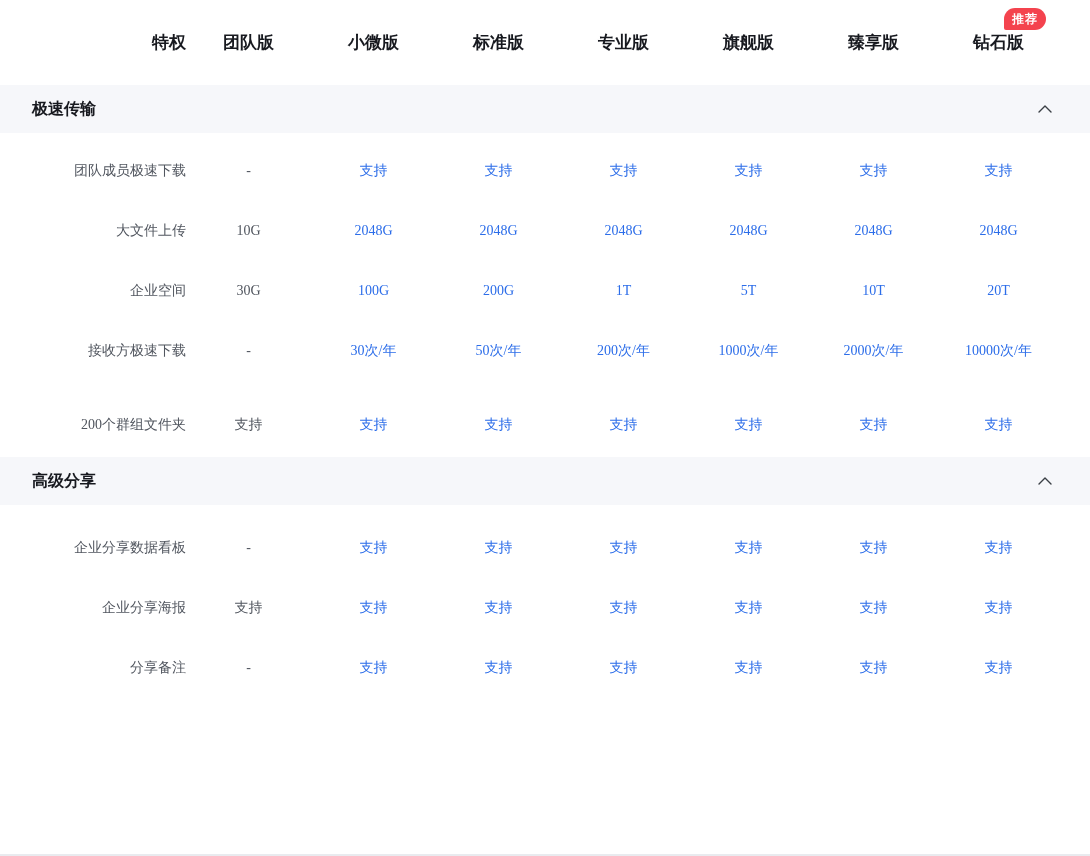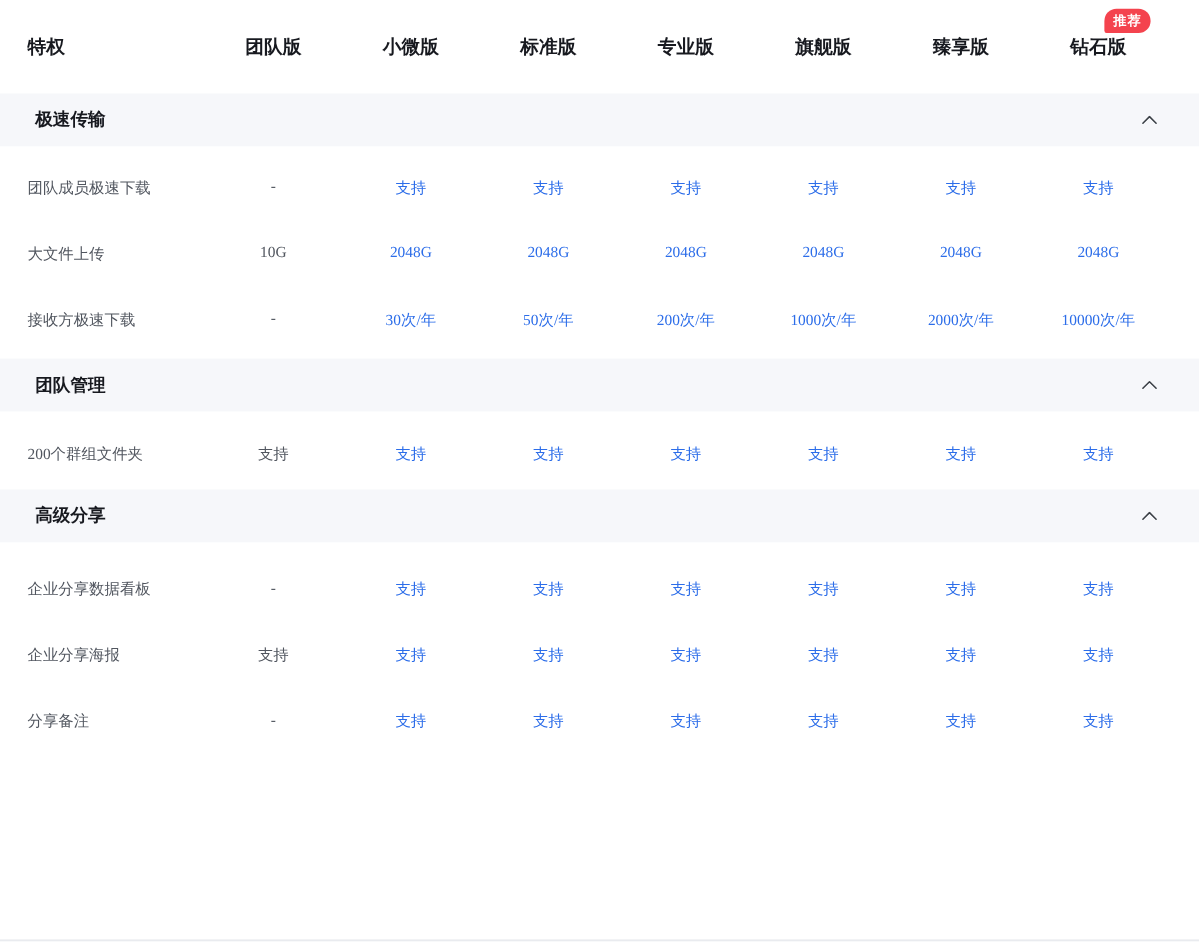--- a/index.html
+++ b/index.html
@@ -18,21 +18,21 @@
   }
   .page{width:1090px;height:856px;position:relative;overflow:hidden;}
 
   .row{
     display:grid;
     grid-template-columns:186px repeat(7,125px);
     align-items:center;
   }
   .header-row{height:85px;}
   .cell{font-size:14px;}
-  .feature-col{padding-left:25px;text-align:left;color:var(--gray-text);}
+  .feature-col{padding-left:25px;text-align:right;color:var(--gray-text);}
   .header-feature{font-size:17px;font-weight:700;color:var(--dark-text);}
   .plan-header{
     font-size:17px;font-weight:700;color:var(--dark-text);
     text-align:center;position:relative;
   }
   .badge{
     position:absolute;right:15px;top:-23px;
     background:var(--badge-bg);color:#ffffff;
     font-size:12px;font-weight:700;line-height:1;
     padding:5px 8px;border-radius:11px 11px 11px 2px;
@@ -99,40 +99,42 @@
             <div class="cell feature-col">大文件上传</div>
             <div class="cell val val-gray">10G</div>
             <div class="cell val val-blue">2048G</div>
             <div class="cell val val-blue">2048G</div>
             <div class="cell val val-blue">2048G</div>
             <div class="cell val val-blue">2048G</div>
             <div class="cell val val-blue">2048G</div>
             <div class="cell val val-blue">2048G</div>
           </div>
           <div class="row feature-row">
+            <div class="cell feature-col">企业空间</div>
+            <div class="cell val val-gray">30G</div>
+            <div class="cell val val-blue">100G</div>
+            <div class="cell val val-blue">200G</div>
+            <div class="cell val val-blue">1T</div>
+            <div class="cell val val-blue">5T</div>
+            <div class="cell val val-blue">10T</div>
+            <div class="cell val val-blue">20T</div>
+          </div>
+          <div class="row feature-row">
             <div class="cell feature-col">接收方极速下载</div>
             <div class="cell val val-gray">-</div>
             <div class="cell val val-blue">30次/年</div>
             <div class="cell val val-blue">50次/年</div>
             <div class="cell val val-blue">200次/年</div>
             <div class="cell val val-blue">1000次/年</div>
             <div class="cell val val-blue">2000次/年</div>
             <div class="cell val val-blue">10000次/年</div>
           </div>
         </div>
       </div>
       <div class="section sec-2">
-        <div class="section-band">
-          <span class="section-title">团队管理</span>
-          <span class="chevron">
-            <svg width="14" height="8" viewBox="0 0 14 8" fill="none">
-              <path d="M1 7 L7 1 L13 7" stroke="#3a3f45" stroke-width="1.4" fill="none" stroke-linecap="round" stroke-linejoin="round"></path>
-            </svg>
-          </span>
-        </div>
         <div class="section-rows">
           <div class="row feature-row">
             <div class="cell feature-col">200个群组文件夹</div>
             <div class="cell val val-gray">支持</div>
             <div class="cell val val-blue">支持</div>
             <div class="cell val val-blue">支持</div>
             <div class="cell val val-blue">支持</div>
             <div class="cell val val-blue">支持</div>
             <div class="cell val val-blue">支持</div>
             <div class="cell val val-blue">支持</div>

